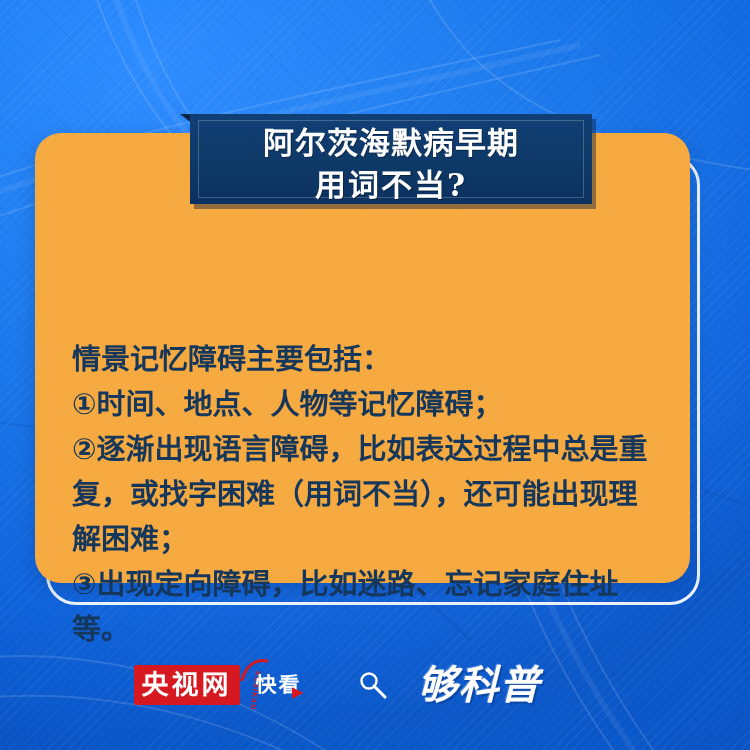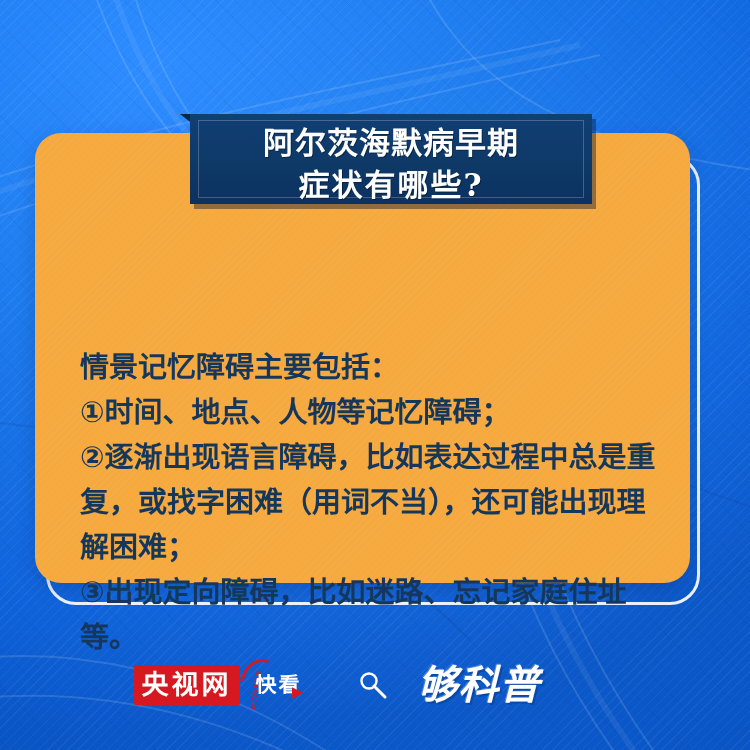--- a/index.html
+++ b/index.html
@@ -142,21 +142,21 @@
     top: 243px;
     width: 600px;
     color: #16375c;
     font-size: 29px;
     line-height: 45px;
     font-weight: 700;
     letter-spacing: 0px;
     font-family: "DejaVu Sans", "Liberation Sans", sans-serif;
     white-space: pre-wrap;
   }
-  .body-text p { margin: 12px; }
+  .body-text p { margin: 4px; }
 
   
   .footer {
     position: absolute;
     left: 0;
     top: 640px;
     width: 674px;
     height: 90px;
     display: flex;
     align-items: center;
@@ -274,21 +274,21 @@
   <div class="card-outline"></div>
 
   <div class="card"></div>
 
   <div class="banner-wrap">
     <div class="banner-fold2"></div>
     <div class="banner">
       <div class="banner-inner-line"></div>
       <div class="banner-text">
         <div class="l1">阿尔茨海默病早期</div>
-        <div class="l2">症状有哪些?</div>
+        <div class="l2">用词不当?</div>
       </div>
     </div>
   </div>
 
   <div class="body-text">
     <p>情景记忆障碍主要包括：
 ①时间、地点、人物等记忆障碍；
 ②逐渐出现语言障碍，比如表达过程中总是重复，或找字困难（用词不当），还可能出现理解困难；
 ③出现定向障碍，比如迷路、忘记家庭住址等。</p>
   </div>

